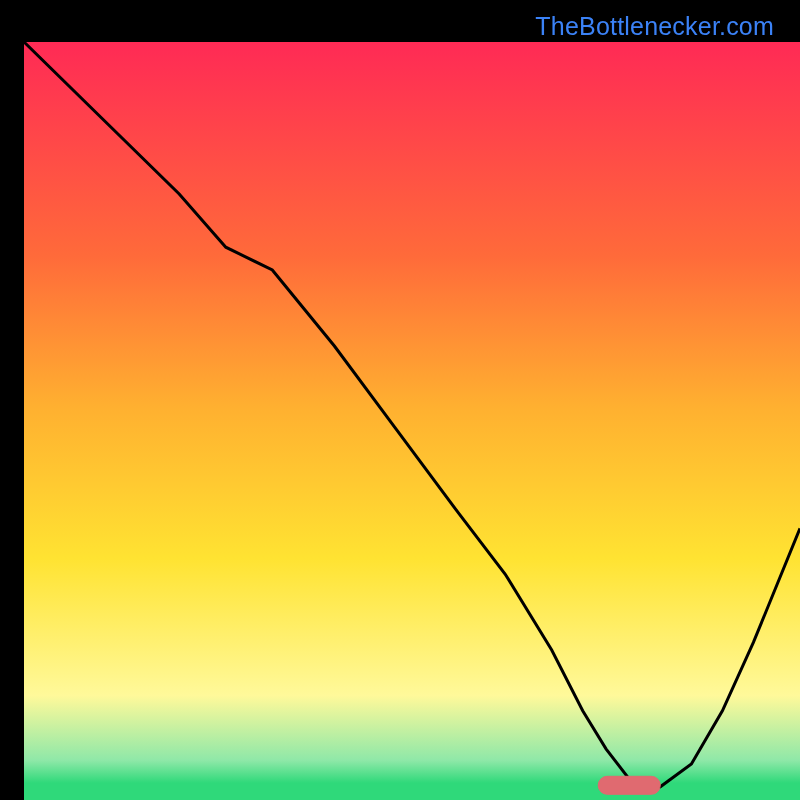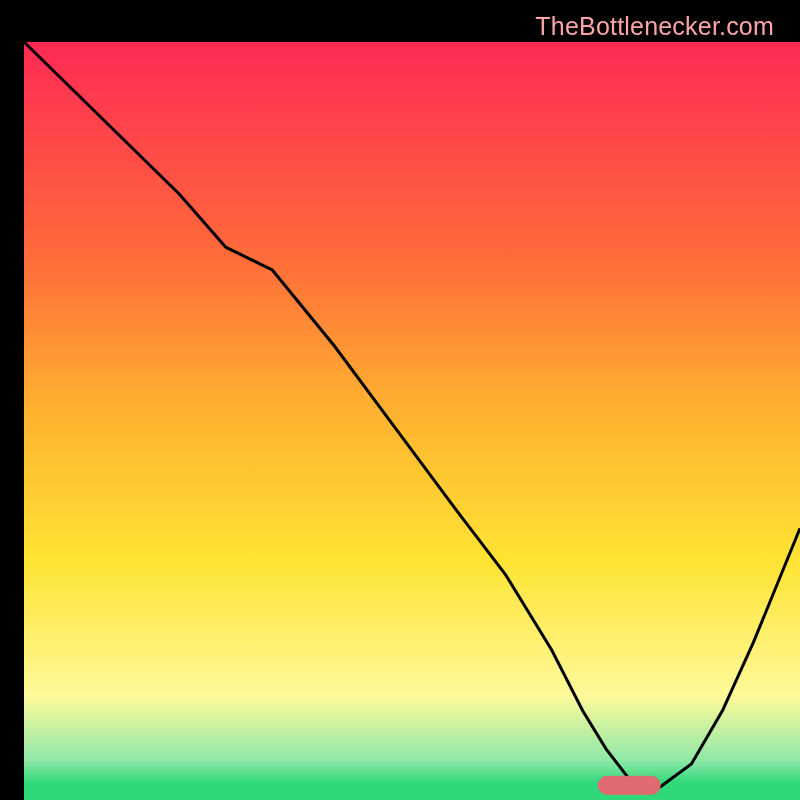--- a/index.html
+++ b/index.html
@@ -16,21 +16,21 @@
     left: 12px;
     top: 12px;
     width: 776px;
     height: 776px;
     background: #000;
   }
   .watermark {
     position: absolute;
     top: 0px;
     right: 14px;
-    color: #fca5a5;
+    color: #3b82f6;
     font-size: 25px;
     font-weight: 500;
     letter-spacing: 0.2px;
     z-index: 20;
   }
   .plot {
     position: absolute;
     left: 12px;
     top: 30px;
     width: 776px;

